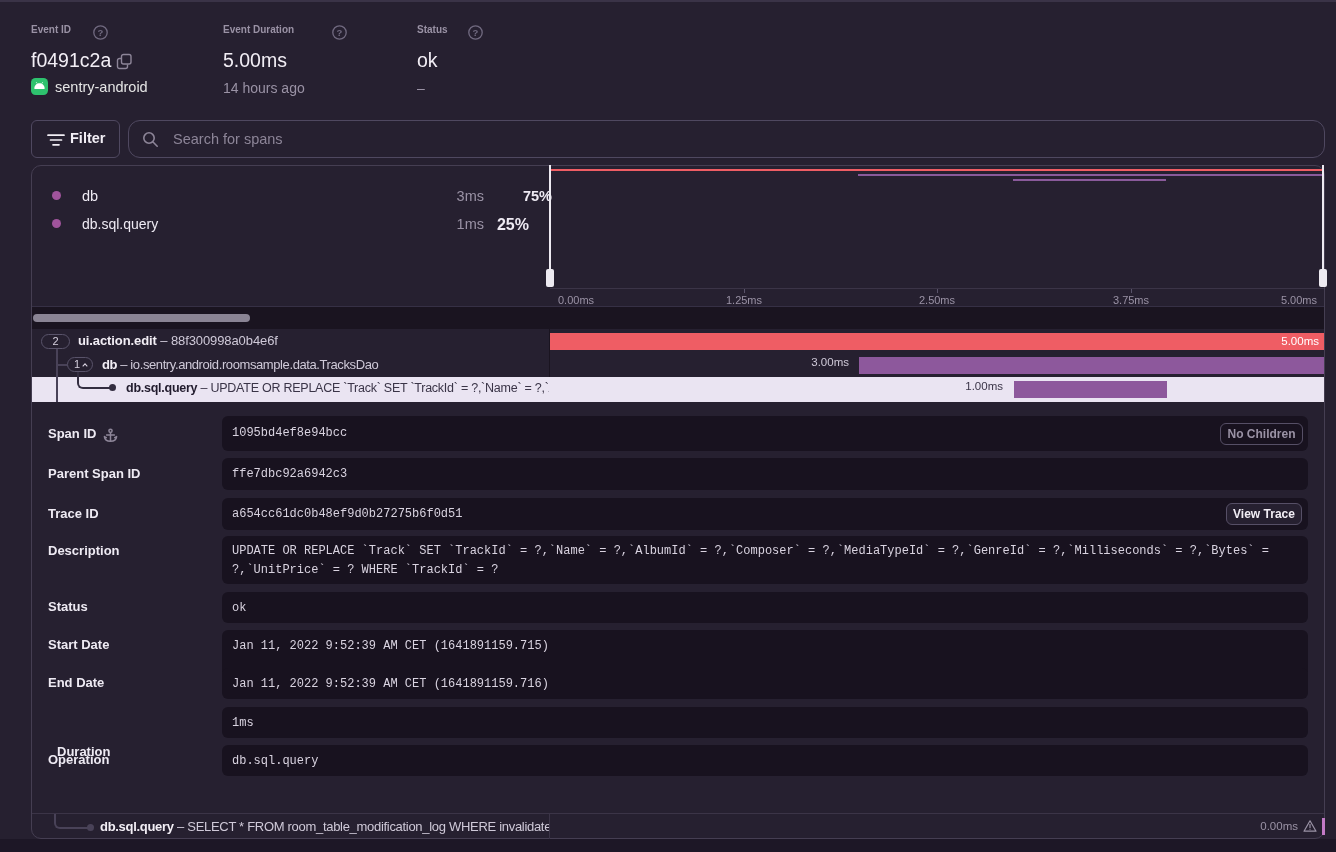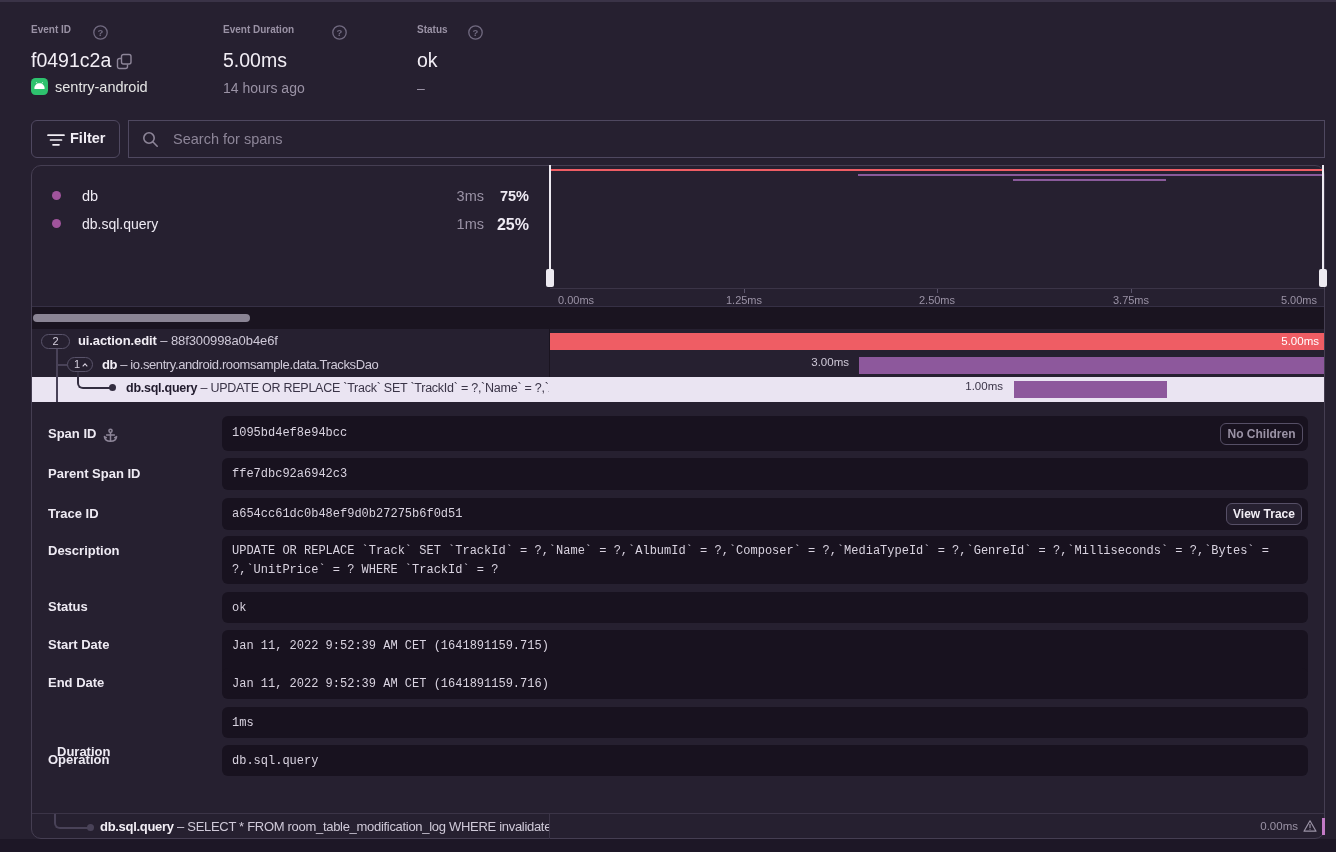--- a/index.html
+++ b/index.html
@@ -54,34 +54,34 @@
     </svg>
   <div class="abs bigval" style="left:417px;top:49px;">ok</div>
   <div class="abs sub" style="left:417px;top:80px;">–</div>
 
   <div class="abs" style="left:31px;top:120px;width:89px;height:38px;border:1px solid #4F4860;border-radius:6px;box-sizing:border-box;background:#262030;">
     <svg class="abs" style="left:15px;top:11px;" width="18" height="16" viewBox="0 0 18 16" stroke="#F2EEF5" stroke-width="1.7" stroke-linecap="round">
         <path d="M1 3.2 h16 M3.5 8 h11 M6 12.8 h6"></path>
       </svg>
     <div class="abs" style="left:38px;top:9px;font-size:14.5px;font-weight:bold;color:#F2EEF5;">Filter</div>
   </div>
-  <div class="abs" style="left:128px;top:120px;width:1197px;height:38px;border:1px solid #4F4860;border-radius:0;box-sizing:border-box;">
+  <div class="abs" style="left:128px;top:120px;width:1197px;height:38px;border:1px solid #4F4860;border-radius:12px;box-sizing:border-box;">
     <svg class="abs" style="left:13px;top:10px;" width="17" height="17" viewBox="0 0 17 17" fill="none" stroke="#8D8598" stroke-width="1.6">
         <circle cx="7" cy="7" r="5.2"></circle>
         <path d="M11 11 L15.2 15.2" stroke-linecap="round"></path>
       </svg>
     <div class="abs" style="left:44px;top:10px;font-size:14.5px;color:#8D8598;">Search for spans</div>
   </div>
 
   <div class="abs" style="left:31px;top:165px;width:1294px;height:674px;border:1px solid #453E52;border-radius:10px;box-sizing:border-box;"></div>
 
   <div class="abs" style="left:52px;top:191px;width:9px;height:9px;border-radius:50%;background:#A0549C;"></div>
   <div class="abs" style="left:82px;top:188px;font-size:14.5px;color:#EEEAF3;">db</div>
   <div class="abs" style="left:404px;top:188px;width:80px;text-align:right;font-size:14.5px;color:#9A92A5;">3ms</div>
-  <div class="abs" style="left:449px;top:188px;width:80px;text-align:right;font-size:14.5px;font-weight:bold;color:#EEEAF3;">75%</div>
+  <div class="abs" style="left:472px;top:188px;width:80px;text-align:right;font-size:14.5px;font-weight:bold;color:#EEEAF3;">75%</div>
   <div class="abs" style="left:52px;top:219px;width:9px;height:9px;border-radius:50%;background:#A0549C;"></div>
   <div class="abs" style="left:82px;top:216px;font-size:14px;color:#EEEAF3;">db.sql.query</div>
   <div class="abs" style="left:404px;top:216px;width:80px;text-align:right;font-size:14.5px;color:#9A92A5;">1ms</div>
   <div class="abs" style="left:449px;top:216px;width:80px;text-align:right;font-size:16px;font-weight:bold;color:#EEEAF3;">25%</div>
 
   <div class="abs" style="left:550px;top:168.5px;width:774px;height:2.5px;background:#EF5D64;"></div>
   <div class="abs" style="left:858px;top:173.5px;width:466px;height:2.5px;background:#8A5A9B;"></div>
   <div class="abs" style="left:1013px;top:178.5px;width:153px;height:2.5px;background:#8A5A9B;"></div>
 
   <div class="abs" style="left:550px;top:288px;width:774px;height:19px;border-top:1px solid #3B3447;">

